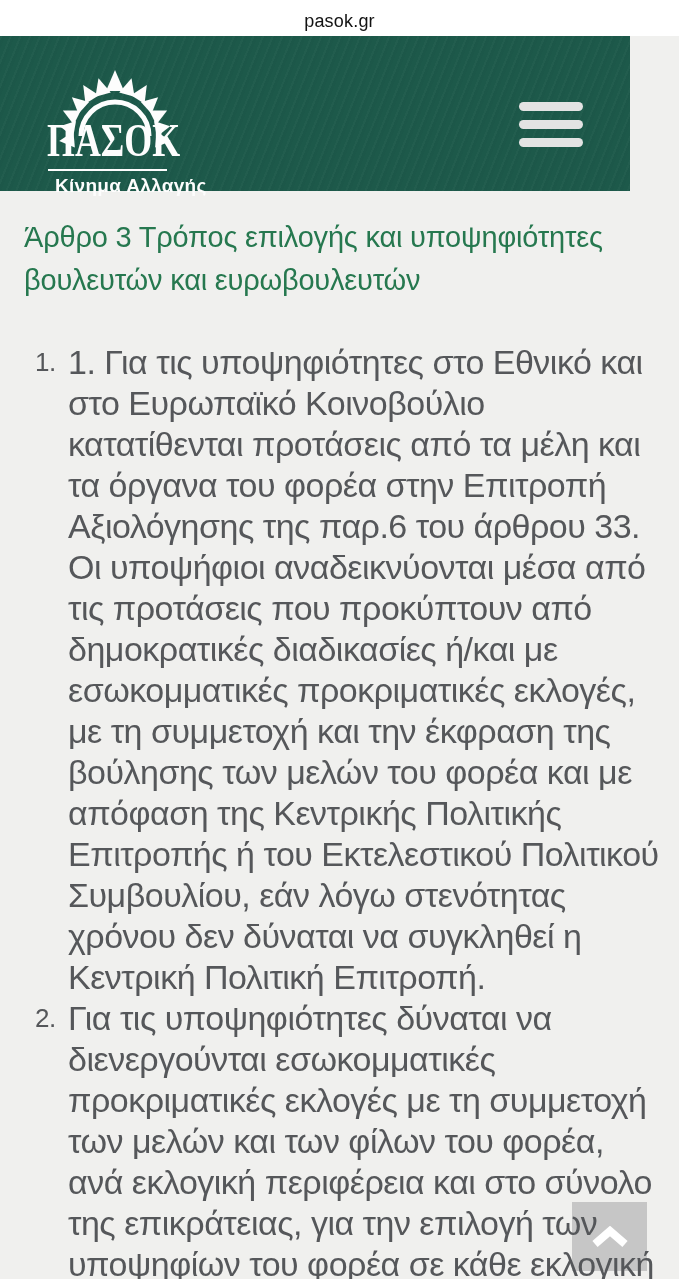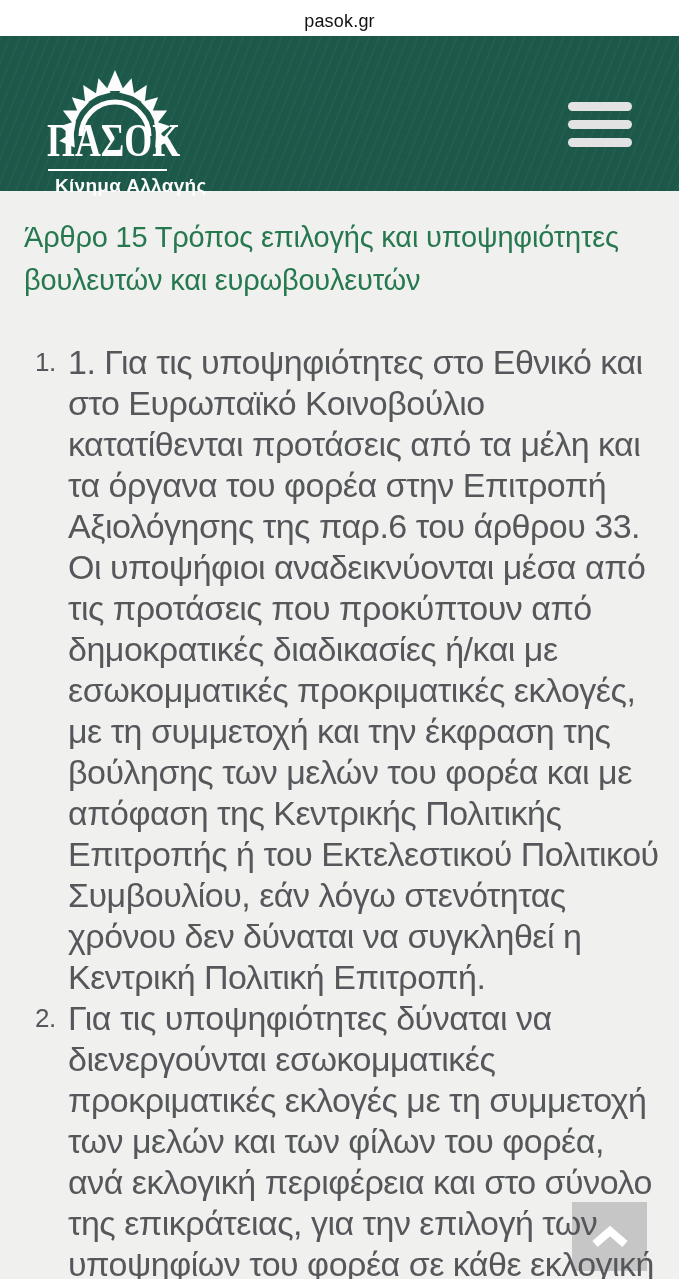--- a/index.html
+++ b/index.html
@@ -23,21 +23,21 @@
   
   .topbar{
     position:absolute;top:0;left:0;width:679px;height:30px;
     background:var(--topbar-bg);display:flex;align-items:center;justify-content:center;
   }
   .topbar .site{
     font-size:18px;color:var(--topbar-text);letter-spacing:.2px;line-height:30px;
   }
   
   .siteheader{
-    position:absolute;top:30px;left:0;width:679px;height:155px;
+    position:absolute;top:30px;left:0;width:630px;height:155px;
     background:var(--header-bg);
     background-image:
       repeating-linear-gradient(112deg, rgba(255,255,255,.025) 0 2px, rgba(0,0,0,.02) 2px 5px, transparent 5px 9px);
   }
   .logo{position:absolute;left:45px;top:25px;width:165px;height:130px;}
   .logo .sun{position:absolute;left:5px;top:2px;overflow:visible;display:block;}
   .logo .name{
     position:absolute;left:2px;top:57px;
     font-family:"Liberation Serif",serif;font-weight:700;font-size:46px;line-height:46px;
     color:var(--logo-white);transform:scaleX(.78);transform-origin:left center;white-space:nowrap;
@@ -114,21 +114,21 @@
     </a>
 
     <button class="hamburger" aria-label="menu">
       <span class="bar"></span>
       <span class="bar"></span>
       <span class="bar"></span>
     </button>
   </header>
 
   <main class="content">
-    <h1 class="article-title">Άρθρο 15 Τρόπος επιλογής και υποψηφιότητες βουλευτών και ευρωβουλευτών</h1>
+    <h1 class="article-title">Άρθρο 3 Τρόπος επιλογής και υποψηφιότητες βουλευτών και ευρωβουλευτών</h1>
 
     <div class="olist">
 
       <div class="li">
         <span class="marker">1.</span>
         <div class="li-text">1. Για τις υποψηφιότητες στο Εθνικό και στο Ευρωπαϊκό Κοινοβούλιο κατατίθενται προτάσεις από τα μέλη και τα όργανα του φορέα στην Επιτροπή Αξιολόγησης της παρ.6 του άρθρου 33. Οι υποψήφιοι αναδεικνύονται μέσα από τις προτάσεις που προκύπτουν από δημοκρατικές διαδικασίες ή/και με εσωκομματικές προκριματικές εκλογές, με τη συμμετοχή και την έκφραση της βούλησης των μελών του φορέα και με απόφαση της Κεντρικής Πολιτικής Επιτροπής ή του Εκτελεστικού Πολιτικού Συμβουλίου, εάν λόγω στενότητας χρόνου δεν δύναται να συγκληθεί η Κεντρική Πολιτική Επιτροπή.</div>
       </div>
 
       <div class="li">
         <span class="marker">2.</span>

